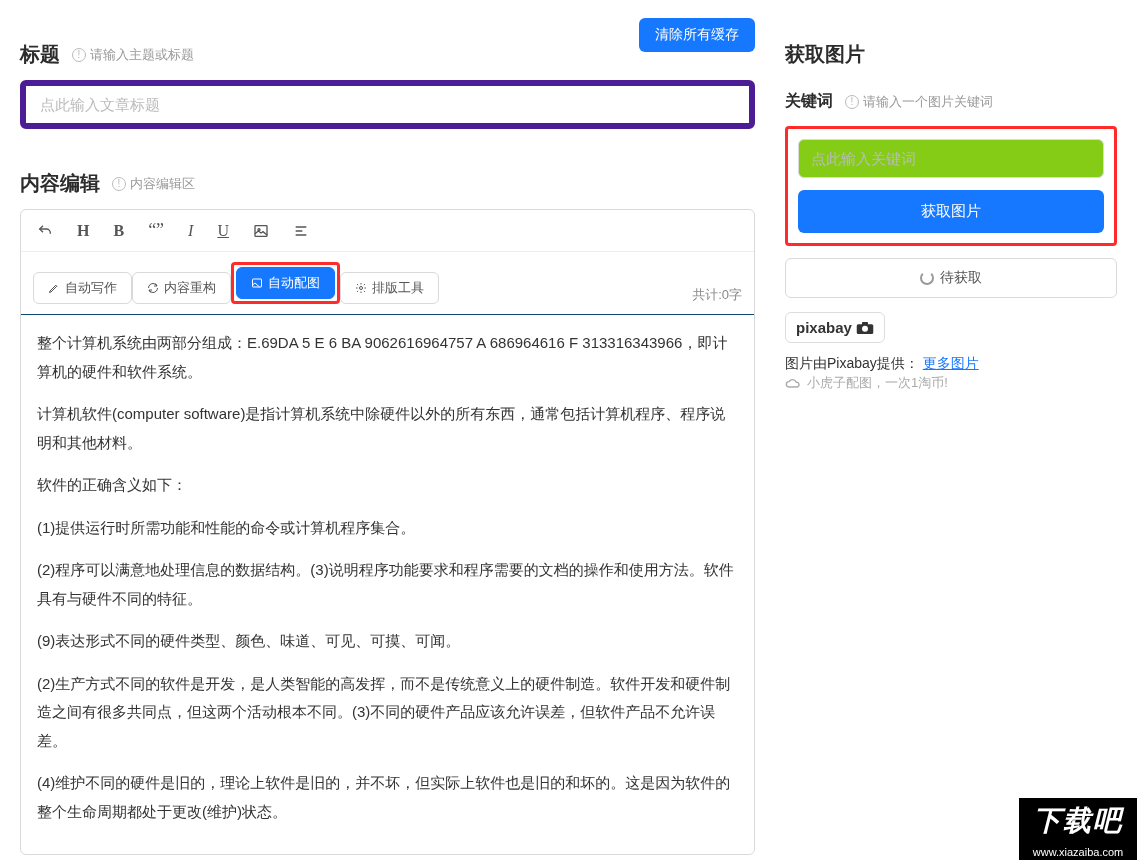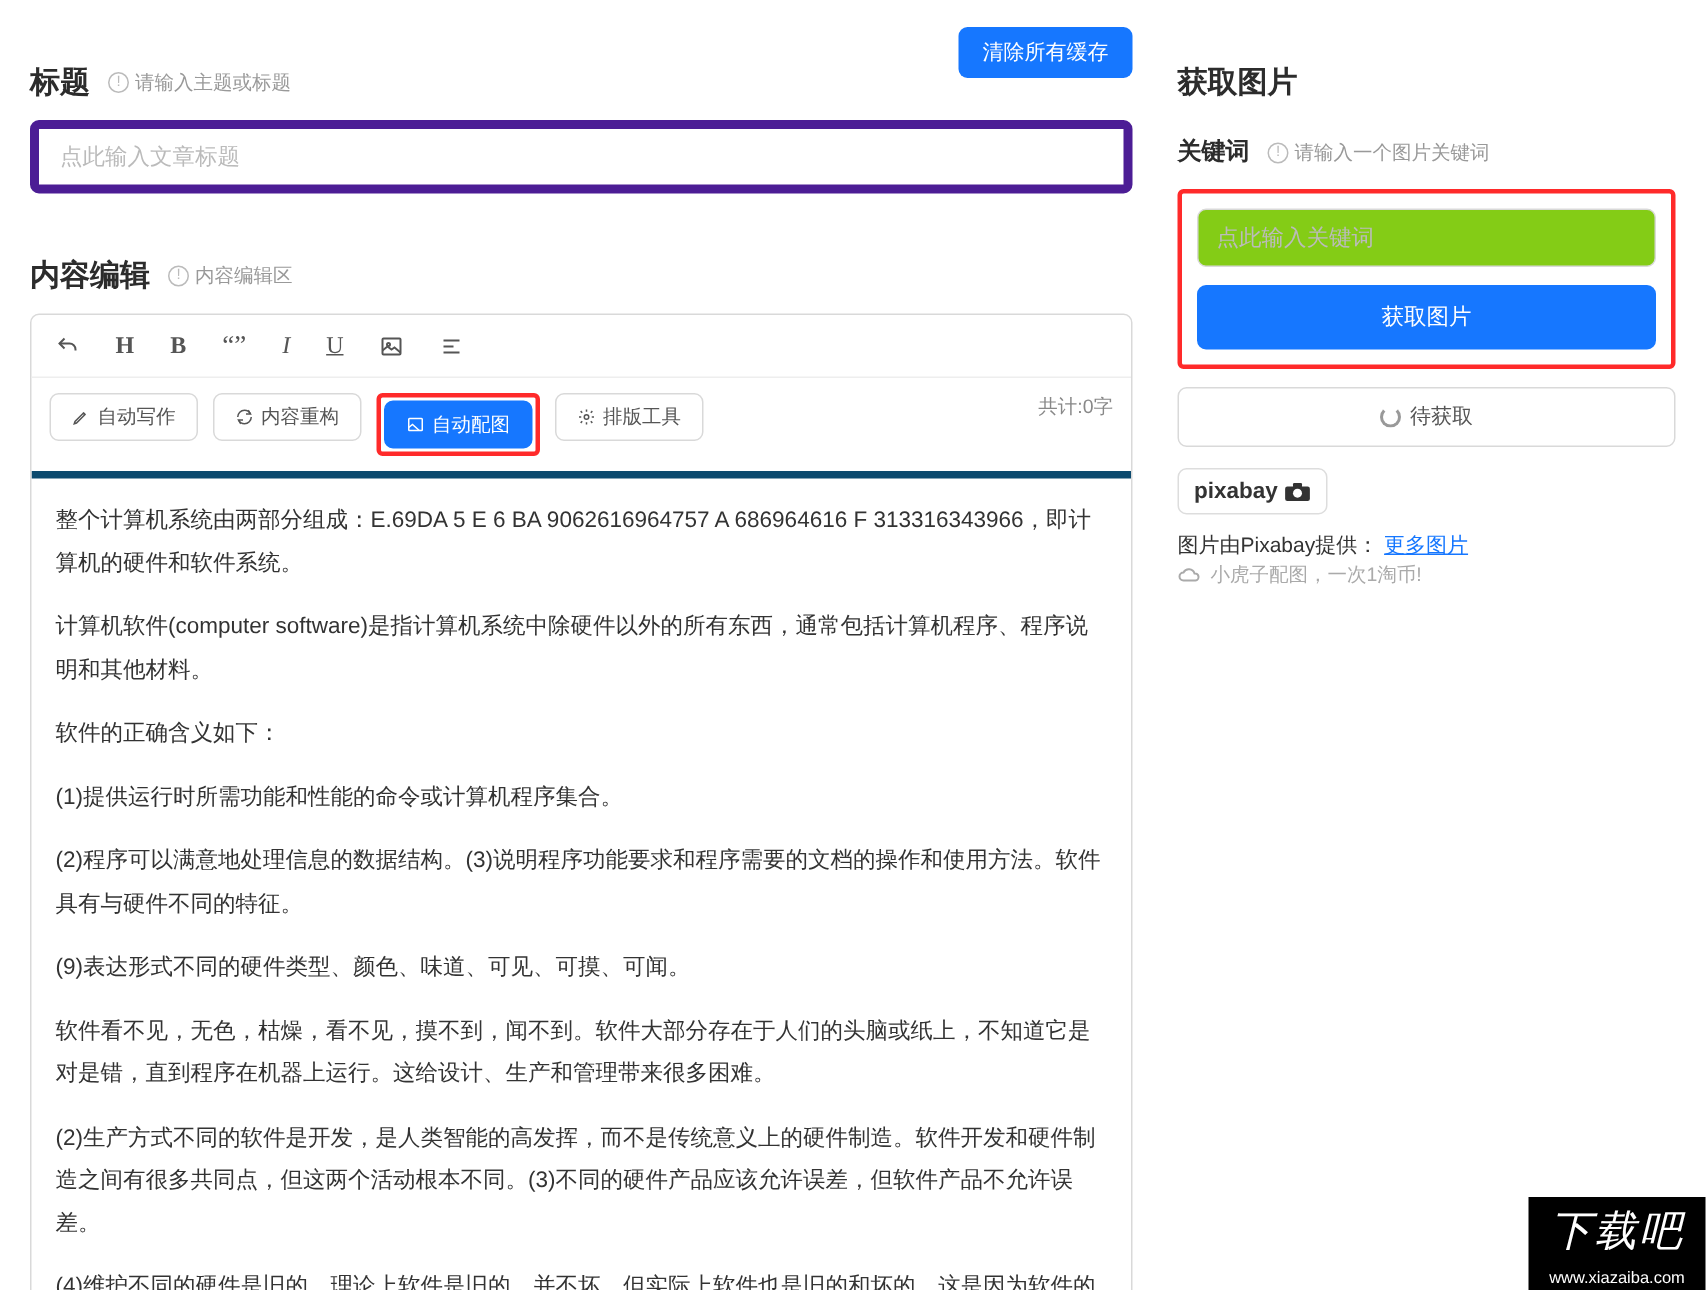--- a/index.html
+++ b/index.html
@@ -17,21 +17,21 @@
 .btn-primary { background: #1677ff; color: #fff; border: none; border-radius: 6px; padding: 8px 16px; font-size: 14px; cursor: pointer; }
 
 .input-text { width: 100%; border: 6px solid #4c1d95; border-radius: 6px; padding: 10px 14px; font-size: 15px; color: #333; margin-bottom: 18px; }
 .input-text::placeholder { color: #bbb; }
 
 .editor-box { border: 1px solid #d9d9d9; border-radius: 6px; overflow: hidden; }
 .toolbar-row { display: flex; align-items: center; padding: 8px 12px; border-bottom: 1px solid #eee; gap: 16px; }
 .tb-btn { background: none; border: none; cursor: pointer; color: #555; font-size: 16px; padding: 2px 4px; }
 .tb-btn svg { width: 16px; height: 16px; display: block; }
 
-.action-row { display: flex; align-items: flex-start; padding: 10px 12px; border-bottom: 5px solid #0c4a6e; gap: 10px; }
+.action-row { display: flex; align-items: flex-end; padding: 10px 12px; border-bottom: 1px solid #0c4a6e; }
 .pill-btn { border: 1px solid #d9d9d9; background: #fff; border-radius: 6px; padding: 6px 14px; font-size: 13px; cursor: pointer; color: #555; display: inline-flex; align-items: center; gap: 5px; }
 .pill-btn.active { background: #1677ff; border-color: #1677ff; color: #fff; }
 .count { margin-left: auto; font-size: 13px; color: #888; }
 
 .highlight-box { border: 3px solid #ff2a2a; border-radius: 4px; padding: 2px; }
 
 .content-area { padding: 14px 16px; }
 .content-area p { margin-bottom: 14px; line-height: 1.9; font-size: 15px; color: #333; }
 
 .sidebar .section-header { margin-bottom: 14px; }
@@ -46,21 +46,21 @@
 .pixabay-badge { border: 1px solid #ddd; border-radius: 6px; padding: 6px 10px; display: inline-flex; align-items: center; gap: 4px; font-weight: 600; font-size: 15px; margin-bottom: 12px; }
 .cam-icon { width: 18px; height: 14px; }
 
 .attr-line { font-size: 14px; color: #333; margin-bottom: 1px; }
 .attr-line a { color: #1677ff; text-decoration: underline; }
 
 .footer-note { font-size: 13px; color: #aaa; display: flex; align-items: center; gap: 6px; }
 .cloud-icon { width: 16px; height: 12px; }
 
 .watermark { position: fixed; right: 0; bottom: 0; }
-.wm-top { background: #000; color: #fff; font-size: 28px; font-weight: normal; padding: 4px 14px; font-style: italic; letter-spacing: 2px; }
+.wm-top { background: #000; color: #fff; font-size: 28px; font-weight: bold; padding: 4px 14px; font-style: italic; letter-spacing: 2px; }
 .wm-bot { background: #000; color: #fff; font-size: 11px; text-align: center; padding: 2px 0; }
 </style>
 </head>
 <body>
 
 <div class="container">
   <div class="main">
 
     <div class="title-row">
       <div class="section-header">
@@ -149,21 +149,20 @@
         <span class="count">共计:0字</span>
       </div>
 
       <div class="content-area">
         <p>整个计算机系统由两部分组成：E.69DA 5 E 6 BA 9062616964757 A 686964616 F 313316343966，即计算机的硬件和软件系统。</p>
         <p>计算机软件(computer software)是指计算机系统中除硬件以外的所有东西，通常包括计算机程序、程序说明和其他材料。</p>
         <p>软件的正确含义如下：</p>
         <p>(1)提供运行时所需功能和性能的命令或计算机程序集合。</p>
         <p>(2)程序可以满意地处理信息的数据结构。(3)说明程序功能要求和程序需要的文档的操作和使用方法。软件具有与硬件不同的特征。</p>
         <p>(9)表达形式不同的硬件类型、颜色、味道、可见、可摸、可闻。</p>
-        <p>软件看不见，无色，枯燥，看不见，摸不到，闻不到。软件大部分存在于人们的头脑或纸上，不知道它是对是错，直到程序在机器上运行。这给设计、生产和管理带来很多困难。</p>
         <p>(2)生产方式不同的软件是开发，是人类智能的高发挥，而不是传统意义上的硬件制造。软件开发和硬件制造之间有很多共同点，但这两个活动根本不同。(3)不同的硬件产品应该允许误差，但软件产品不允许误差。</p>
         <p>(4)维护不同的硬件是旧的，理论上软件是旧的，并不坏，但实际上软件也是旧的和坏的。这是因为软件的整个生命周期都处于更改(维护)状态。</p>
       </div>
 
     </div>
   </div>
 
   <div class="sidebar">
     <div class="section-header">
       <span class="section-title">获取图片</span>

